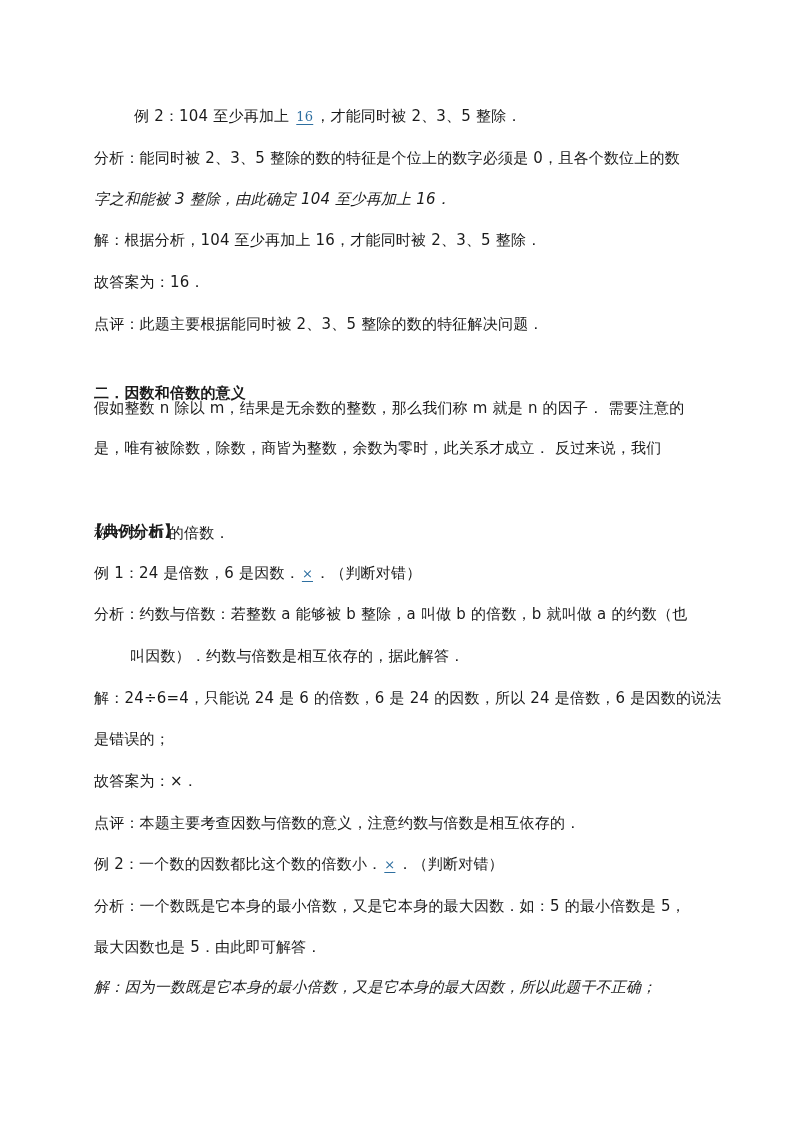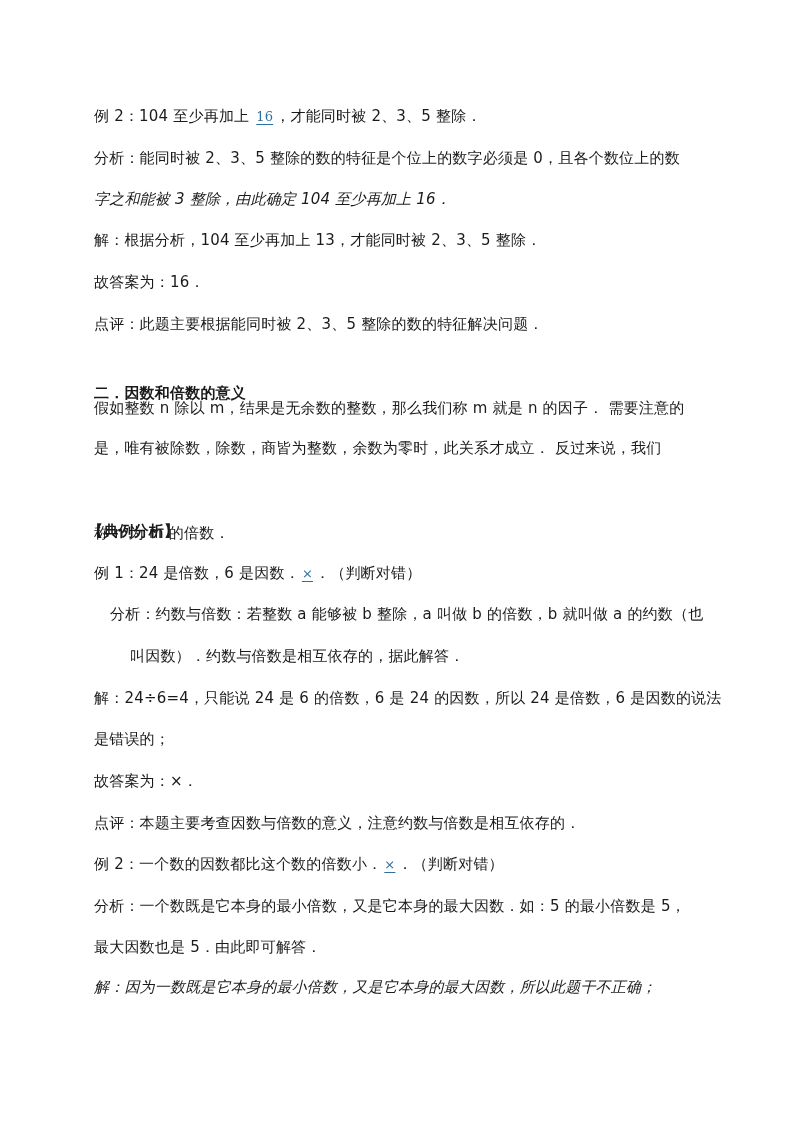--- a/index.html
+++ b/index.html
@@ -41,39 +41,39 @@
     .heading {
       font-weight: bold;
       font-size: 15px;
     }
   </style>
 </head>
 <body>
 
 <div class="page">
 
-  <div class="line" style="top:106px;">
+  <div class="line" style="top:106px;margin-left:40px;">
     <span>例 2：104 至少再加上 </span><span class="ans">16</span><span>，才能同时被 2、3、5 整除．</span>
   </div>
   <div class="line" style="top:148px;text-align:right;">分析：能同时被 2、3、5 整除的数的特征是个位上的数字必须是 0，且各个数位上的数</div>
   <div class="line" style="top:189px;font-style:italic;">字之和能被 3 整除，由此确定 104 至少再加上 16．</div>
-  <div class="line" style="top:230px;">解：根据分析，104 至少再加上 13，才能同时被 2、3、5 整除．</div>
+  <div class="line" style="top:230px;">解：根据分析，104 至少再加上 16，才能同时被 2、3、5 整除．</div>
   <div class="line" style="top:272px;">故答案为：16．</div>
   <div class="line" style="top:314px;">点评：此题主要根据能同时被 2、3、5 整除的数的特征解决问题．</div>
 
   <div class="line heading" style="top:355px;margin-top:28px;">二．因数和倍数的意义</div>
   <div class="line" style="top:398px;">假如整数 n 除以 m，结果是无余数的整数，那么我们称 m 就是 n 的因子．  需要注意的</div>
   <div class="line" style="top:438px;">是，唯有被除数，除数，商皆为整数，余数为零时，此关系才成立．  反过来说，我们</div>
   <div class="line" style="top:480px;margin-top:43px;">称 n 为 m 的倍数．</div>
   <div class="line heading" style="top:521px; left:-6px;">【典例分析】</div>
 
   <div class="line" style="top:563px;">
     <span>例 1：24 是倍数，6 是因数．</span><span class="ans">×</span><span>．（判断对错）</span>
   </div>
-  <div class="line" style="top:604px;margin-left:16px;">分析：约数与倍数：若整数 a 能够被 b 整除，a 叫做 b 的倍数，b 就叫做 a 的约数（也</div>
+  <div class="line" style="top:604px;">分析：约数与倍数：若整数 a 能够被 b 整除，a 叫做 b 的倍数，b 就叫做 a 的约数（也</div>
   <div class="line" style="top:646px;margin-left:36px;">叫因数）．约数与倍数是相互依存的，据此解答．</div>
   <div class="line" style="top:688px;">解：24÷6=4，只能说 24 是 6 的倍数，6 是 24 的因数，所以 24 是倍数，6 是因数的说法</div>
   <div class="line" style="top:729px;">是错误的；</div>
   <div class="line" style="top:771px;">故答案为：×．</div>
   <div class="line" style="top:813px;">点评：本题主要考查因数与倍数的意义，注意约数与倍数是相互依存的．</div>
 
   <div class="line" style="top:854px;">
     <span>例 2：一个数的因数都比这个数的倍数小．</span><span class="ans">×</span><span>．（判断对错）</span>
   </div>
   <div class="line" style="top:896px;">分析：一个数既是它本身的最小倍数，又是它本身的最大因数．如：5 的最小倍数是 5，</div>

